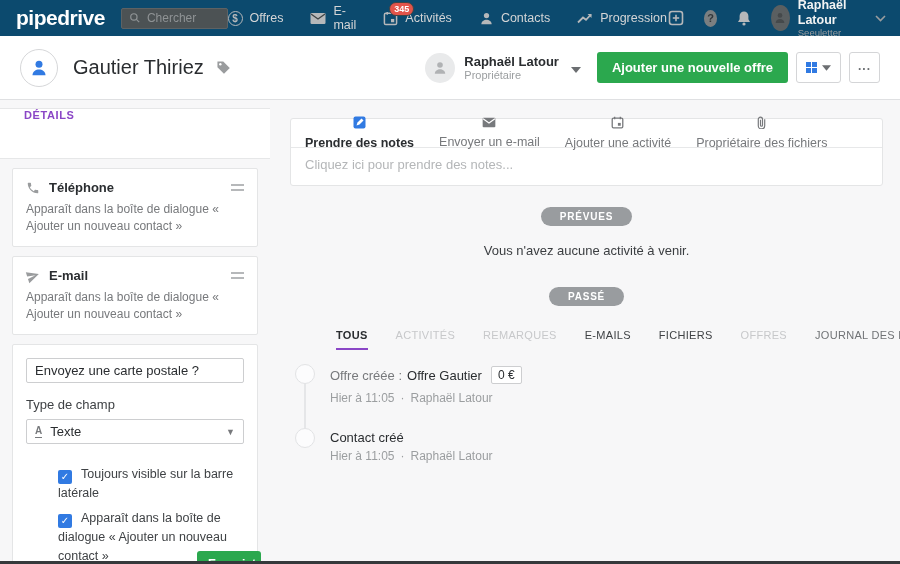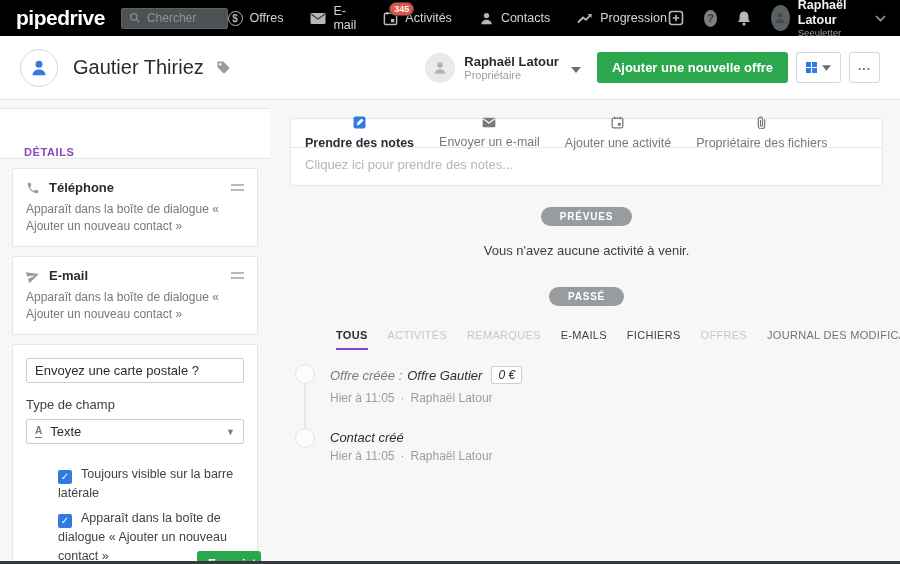--- a/index.html
+++ b/index.html
@@ -4,21 +4,21 @@
 <style>
   * { margin:0; padding:0; box-sizing:border-box; }
   html,body { width:900px; height:564px; overflow:hidden; }
   body {
     font-family:"Liberation Sans","DejaVu Sans",sans-serif;
     background:#f7f7f8; color:#2a2d30; position:relative; font-size:13px;
   }
   svg { display:block; }
 
   
-  .topnav { height:36px; background:#000000; display:flex; align-items:center; padding:0 14px 0 16px; }
+  .topnav { height:36px; background:#0c4a6e; display:flex; align-items:center; padding:0 14px 0 16px; }
   .logo { font-size:21px; font-weight:bold; color:#ffffff; letter-spacing:-0.5px; margin-right:16px; }
   .search-box { width:122px; height:21px; background:#4c5254; border:1px solid #5d6264; border-radius:2px;
     display:flex; align-items:center; gap:6px; padding:0 7px; }
   .search-box .ph { color:#8f9395; font-size:12px; }
   .nav-items { display:flex; align-items:center; gap:27px; }
   .nav-item { display:flex; align-items:center; gap:7px; font-size:12.5px; color:#d4d5d6; cursor:pointer; position:relative; }
   .dollar-circle { width:15px; height:15px; border:1.5px solid #b6b8ba; border-radius:50%; color:#b6b8ba;
     font-size:10px; font-weight:bold; text-align:center; line-height:13px; }
   .nav-badge { position:absolute; top:-9px; left:6px; background:#e2544a; color:#fff; font-size:9px;
     font-weight:bold; padding:1px 4px; border-radius:8px; border:1px solid #3f4446; }
@@ -48,21 +48,21 @@
   .btn-grid { margin-left:8px; width:45px; height:31px; border:1px solid #d4d5d7; border-radius:3px; background:#fff;
     display:flex; align-items:center; justify-content:center; gap:5px; cursor:pointer; }
   .grid-glyph { width:11px; height:11px; display:grid; grid-template-columns:5px 5px; grid-template-rows:5px 5px; gap:1px; }
   .grid-glyph i { background:#317ae2; }
   .btn-more { margin-left:8px; width:31px; height:31px; border:1px solid #d4d5d7; border-radius:3px; background:#fff;
     color:#6b6e71; font-weight:bold; font-size:12px; line-height:26px; text-align:center; cursor:pointer; letter-spacing:1px; }
 
   
   .sidebar { position:absolute; left:0; top:99px; width:270px; bottom:0; }
   .details-bar { margin-top:9px; background:#fff; border-top:1px solid #e6e7e8; border-bottom:1px solid #e6e7e8;
-    height:51px; display:flex; align-items:flex-end; padding-left:24px; }
+    height:51px; display:flex; align-items:flex-start; padding-left:24px; }
   .details-label { color:#8a46c6; font-size:11px; font-weight:bold; letter-spacing:0.6px; }
   .side-card { margin:9px 12px 0 12px; background:#fff; border:1px solid #e4e5e6; border-radius:2px; padding:11px 13px; }
   .card-head { display:flex; align-items:center; gap:9px; }
   .card-title { font-size:13px; font-weight:bold; color:#2a2d30; }
   .drag-handle { margin-left:auto; width:13px; height:7px; border-top:2px solid #b6b8ba; border-bottom:2px solid #b6b8ba; cursor:grab; }
   .card-desc { margin-top:6px; font-size:12px; color:#77797c; line-height:1.42; }
   .form-card { padding:13px 0 0 0; }
   .form-row { padding:0 13px; }
   .form-label { font-size:13px; color:#3f4245; margin-bottom:7px; }
   .text-input { width:100%; height:25px; border:1px solid #cdced0; border-radius:2px; font-size:13px; color:#2a2d30;
@@ -85,33 +85,33 @@
   .composer { margin-top:19px; background:#fff; border:1px solid #e4e5e6; border-radius:3px; }
   .composer-tabs { display:flex; align-items:center; gap:25px; padding:0 14px; height:28px; }
   .ctab { display:flex; align-items:center; gap:7px; font-size:12.5px; color:#77797c; cursor:pointer;flex-direction:column; }
   .ctab.active { color:#2a2d30; font-weight:bold; }
   .note-area { border-top:1px solid #e7e8e9; padding:9px 14px 13px; font-size:13px; color:#b4b6b8; cursor:text; }
   .pill { display:block; margin:21px auto 0; width:max-content; background:#999c9f; color:#fff; font-size:10px;
     font-weight:bold; letter-spacing:0.8px; padding:4px 19px; border-radius:10px; }
   .pill.past { margin-top:29px; }
   .empty-text { text-align:center; font-size:13px; color:#3b3e41; margin-top:17px; }
   .schedule-link { text-align:center; font-size:13px; color:#317ae2; margin-top:5px; cursor:pointer; }
-  .filter-tabs { display:flex; gap:20px; padding-left:46px; margin-top:23px; font-size:11px; letter-spacing:0.3px; }
+  .filter-tabs { display:flex; gap:28px; padding-left:46px; margin-top:23px; font-size:11px; letter-spacing:0.3px; }
   .ftab { padding-bottom:7px; cursor:pointer; white-space:nowrap; }
   .ftab.active { color:#2a2d30; font-weight:bold; border-bottom:2px solid #8a46c6; }
   .ftab.dim { color:#c7c8ca; }
   .ftab.normal { color:#3f4245; }
   .ftab.muted { color:#707376; }
   .timeline { position:relative; margin-top:16px; padding-left:40px; }
   .tl-line { position:absolute; left:14px; top:12px; width:2px; height:56px; background:#e5e6e8; }
   .tl-item { position:relative; }
   .tl-item + .tl-item { margin-top:25px; }
   .tl-dot { position:absolute; left:-35px; top:-2px; width:20px; height:20px; background:#fcfcfd;
     border:1px solid #e2e3e5; border-radius:50%; }
-  .tl-title-row { font-size:13px; color:#77797c; display:flex; align-items:center;font-style:italic; }
+  .tl-title-row { font-size:13px; color:#77797c; display:flex; align-items:center; }
   .tl-strong { color:#2a2d30; margin-left:5px; }
   .tl-badge { border:1px solid #cdced0; border-radius:2px; padding:1px 6px; font-size:12px; color:#2a2d30;
     margin-left:9px; background:#fff; }
   .tl-meta { font-size:12px; color:#9b9ea0; margin-top:7px; }
   .tl-meta .sep { margin:0 6px; }
 </style>
 </head>
 <body>
 
 <div class="topnav">

